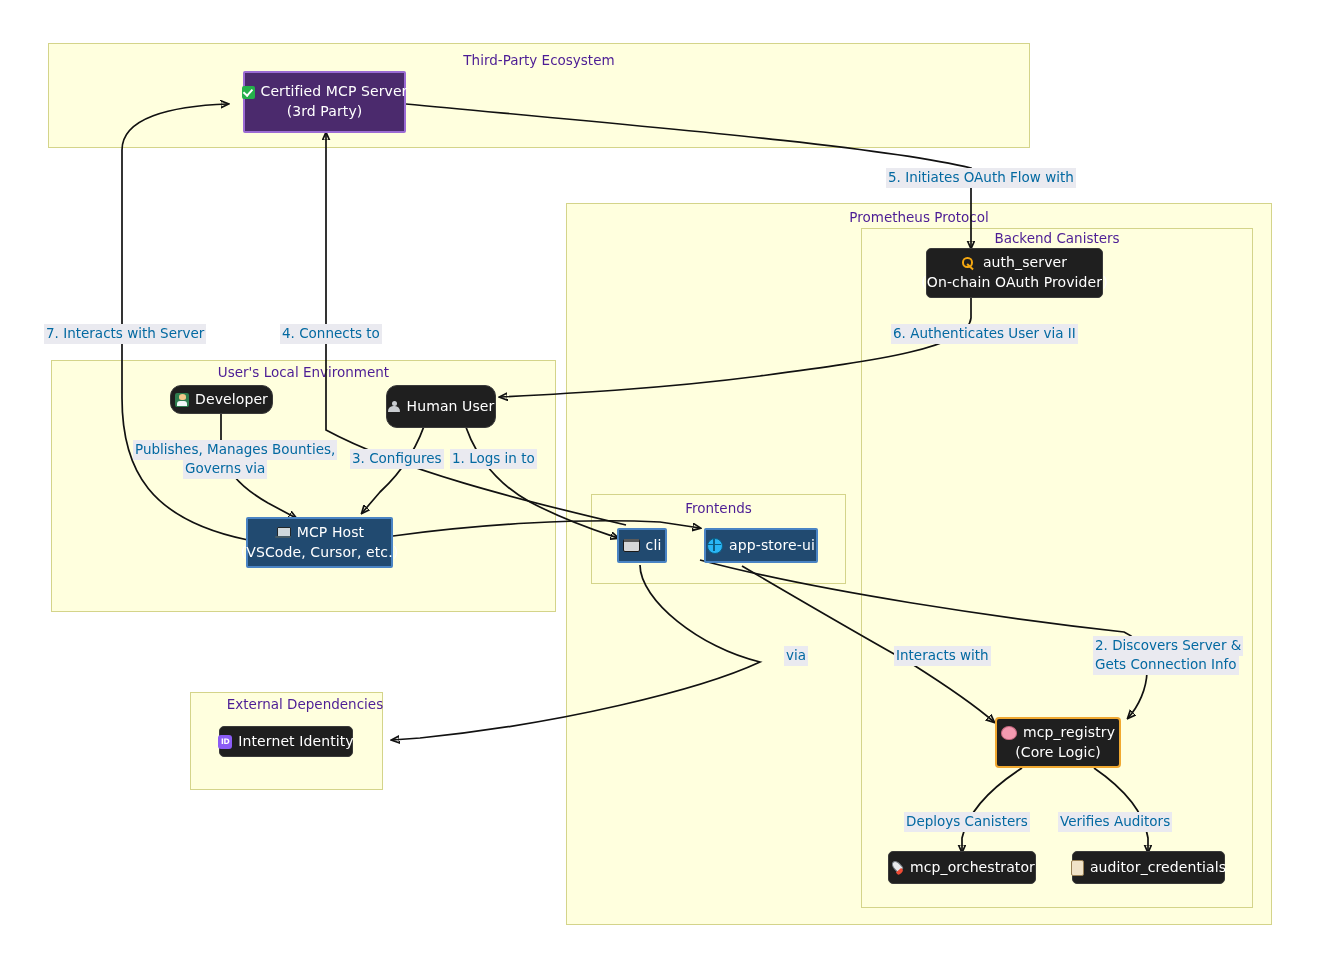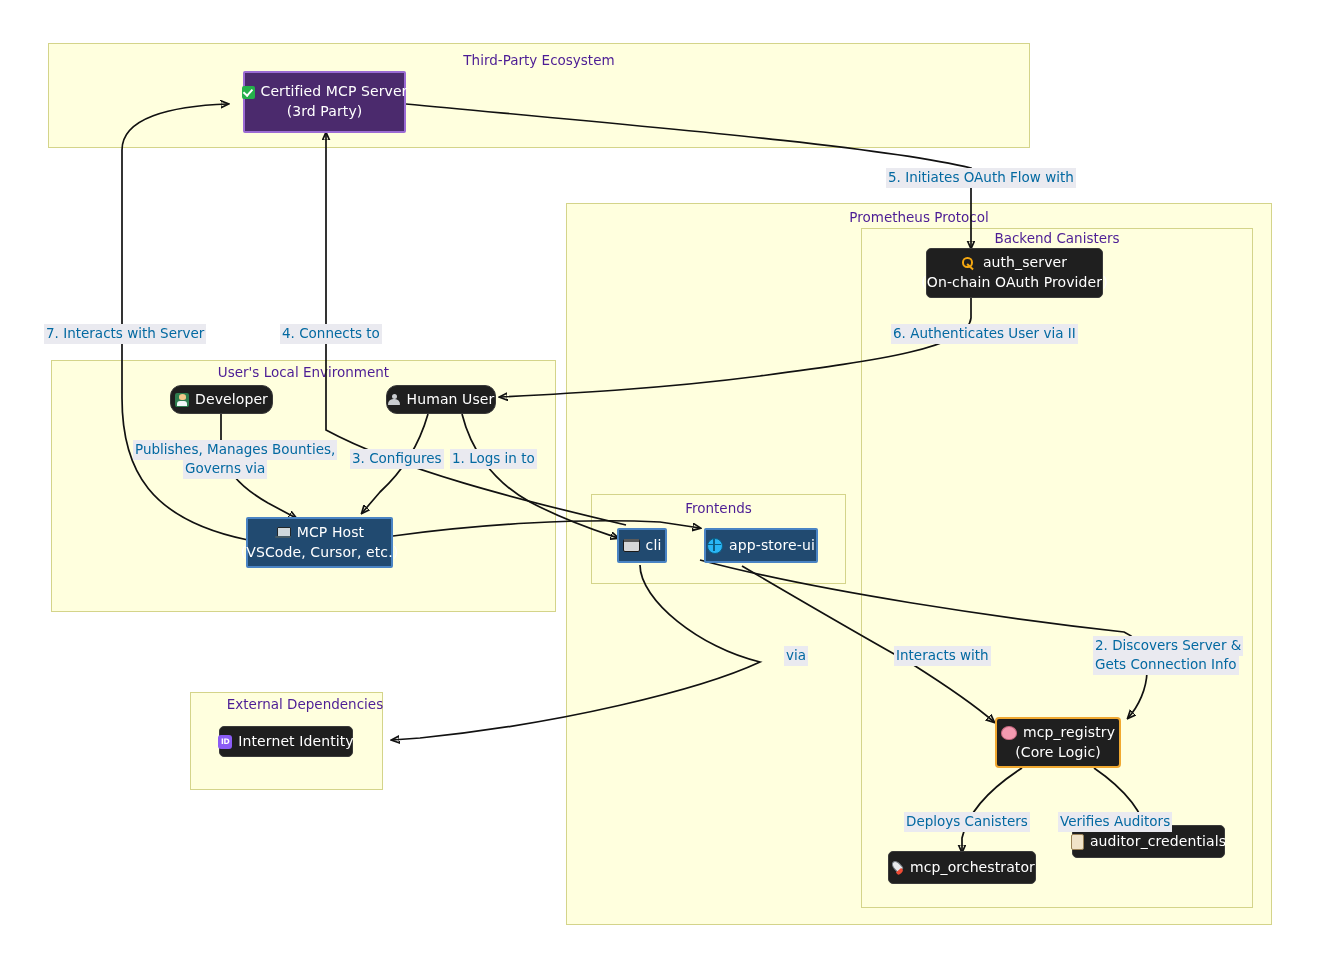--- a/index.html
+++ b/index.html
@@ -231,21 +231,21 @@
     <div class="l2">(On-chain OAuth Provider)</div>
   </div>
 
   <div class="node n-round" style="left:170px;top:385px;width:103px;height:29px;">
     <div class="l1">
       <span class="ico g-dev"></span>
       <span>Developer</span>
     </div>
   </div>
 
-  <div class="node n-round" style="left:386px;top:385px;width:110px;height:29px;">
+  <div class="node n-round" style="left:386px;top:385px;width:110px;height:43px;">
     <div class="l1">
       <span class="ico g-person"></span>
       <span>Human User</span>
     </div>
   </div>
 
   <div class="node n-blue" style="left:246px;top:517px;width:147px;height:51px;">
     <div class="l1">
       <span class="ico g-laptop"></span>
       <span>MCP Host</span>
@@ -275,21 +275,21 @@
     <div class="l2">(Core Logic)</div>
   </div>
 
   <div class="node n-dark" style="left:888px;top:851px;width:148px;height:33px;">
     <div class="l1">
       <span class="ico g-rocket"></span>
       <span>mcp_orchestrator</span>
     </div>
   </div>
 
-  <div class="node n-dark" style="left:1072px;top:825px;width:153px;height:33px;">
+  <div class="node n-dark" style="left:1072px;top:851px;width:153px;height:33px;">
     <div class="l1">
       <span class="ico g-scroll"></span>
       <span>auditor_credentials</span>
     </div>
   </div>
 
   <div class="node n-dark" style="left:219px;top:726px;width:134px;height:31px;">
     <div class="l1">
       <span class="ico g-id">ID</span>
       <span>Internet Identity</span>

